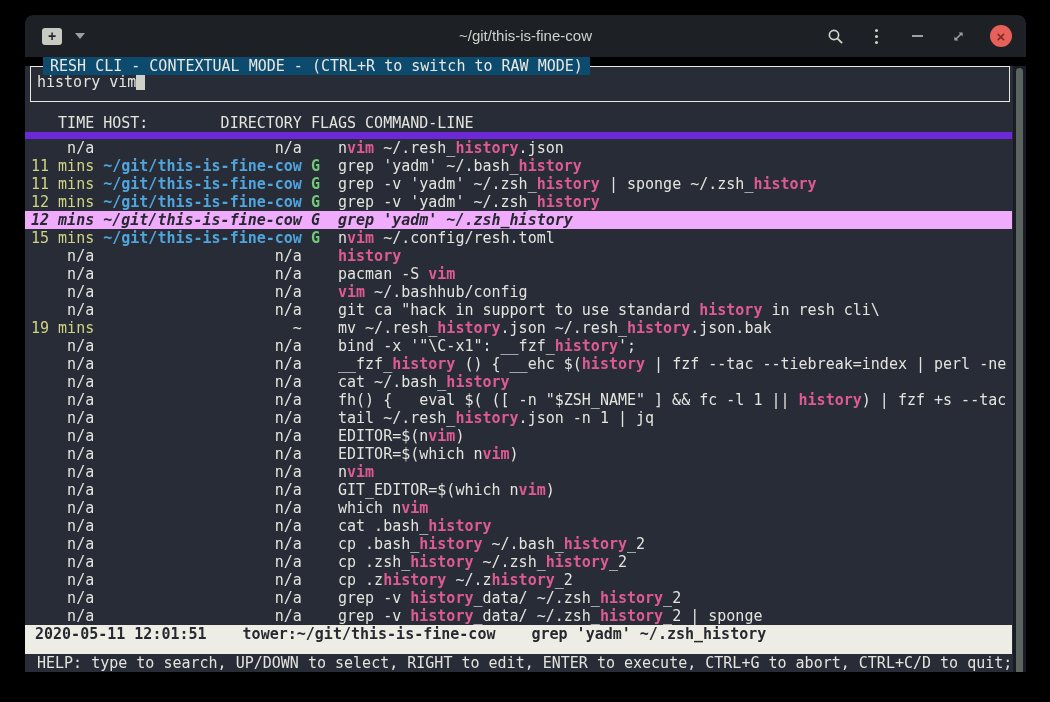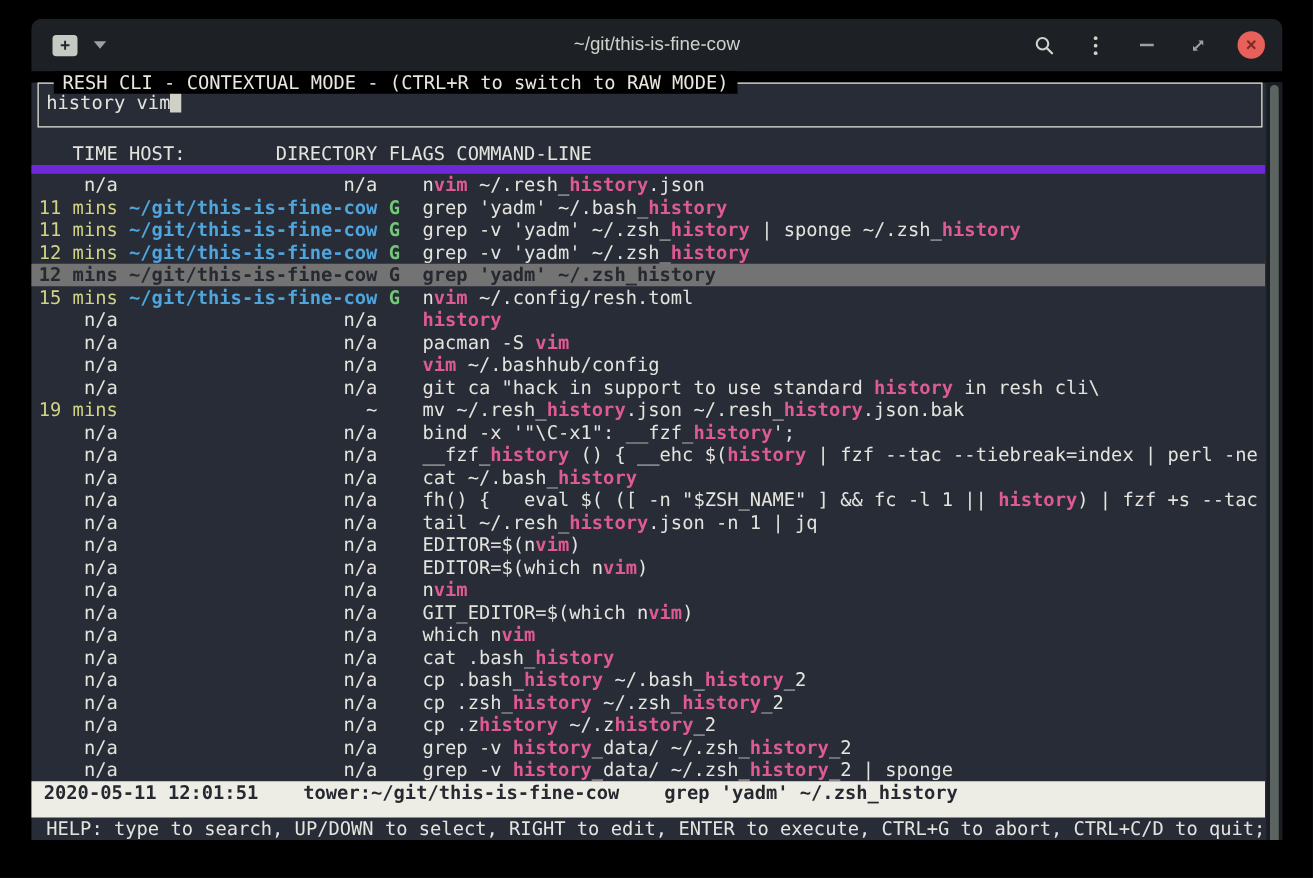--- a/index.html
+++ b/index.html
@@ -25,37 +25,37 @@
   .minbar{width:11px;height:2px;background:#9ba1a6;}
   .closebtn{width:22px;height:22px;border-radius:50%;background:#e8605a;display:flex;
             align-items:center;justify-content:center;color:#7c2a26;font-weight:bold;font-size:15px;}
   
   .terminal{position:relative;height:615px;background:#282c37;color:#e4e4de;
             font-size:15px;line-height:18px;}
   .scroll-track{position:absolute;top:0;right:0;bottom:0;width:13px;background:#191d23;}
   .scroll-thumb{position:absolute;top:2px;right:3px;bottom:3px;width:7px;background:#5b6461;border-radius:4px;}
   
   .searchbox{position:relative;margin:9px 16px 0 5px;height:34px;border:1px solid #e9e8e0;}
-  .sb-legend{position:absolute;top:-10px;left:12px;padding:0 7px;background:#000000;color:#e9e8e0;}
+  .sb-legend{position:absolute;top:-10px;left:12px;padding:0 7px;background:#0c4a6e;color:#e9e8e0;}
   .sb-query{padding:6px 0 0 6px;white-space:pre;}
   .cursor{display:inline-block;width:9px;height:16px;background:#cfd0c8;vertical-align:-3px;}
   
   .grid{margin-top:12px;width:calc(100% - 14px);}
   .row{height:18px;white-space:nowrap;overflow:hidden;padding-left:6px;}
   .hdr{border-bottom:7px solid #6d28d9;height:18px;}
   .c-time{display:inline-block;width:7ch;text-align:right;white-space:pre;}
   .c-time.t{color:#d1d384;}
   .c-dir{display:inline-block;width:22ch;text-align:right;margin-left:1ch;white-space:pre;}
   .c-dir.path{color:#4fa5dd;font-weight:bold;}
   .c-flags{display:inline-block;width:3ch;margin-left:1ch;color:#73c978;font-weight:bold;white-space:pre;}
   .c-cmd{white-space:pre;}
   .c-cmd .hl{color:#de5b92;font-weight:bold;}
   .hdr-dir{display:inline-flex;justify-content:space-between;width:22ch;margin-left:1ch;}
   .hdr-right{margin-left:1ch;white-space:pre;}
-  .row.selected{background:#737373;}
+  .row.selected{background:#f0abfc;font-style:italic;}
   .row.selected span{color:#26292f !important;font-weight:bold;}
   
   .statusbar{height:29px;background:#eeede5;color:#26292f;font-weight:bold;white-space:nowrap;
              overflow:hidden;padding-left:10px;}
   .statusbar .gap{margin-left:36px;}
   .helpline{height:18px;padding-left:12px;white-space:nowrap;overflow:hidden;color:#e4e4de;text-align:center;}
 </style>
 </head>
 <body>
 

